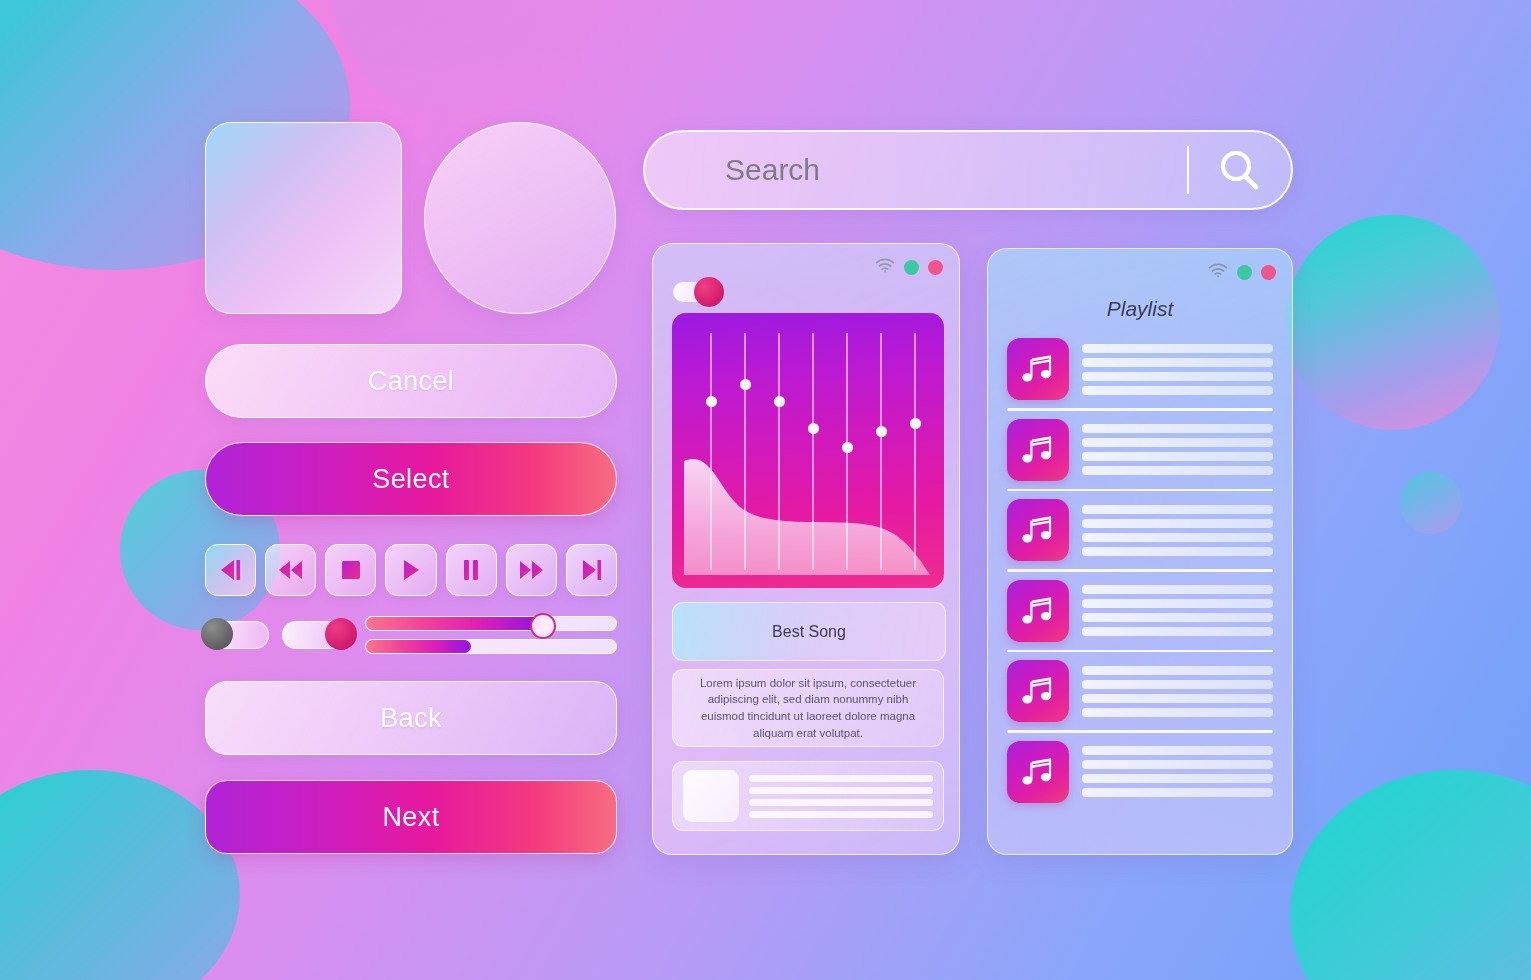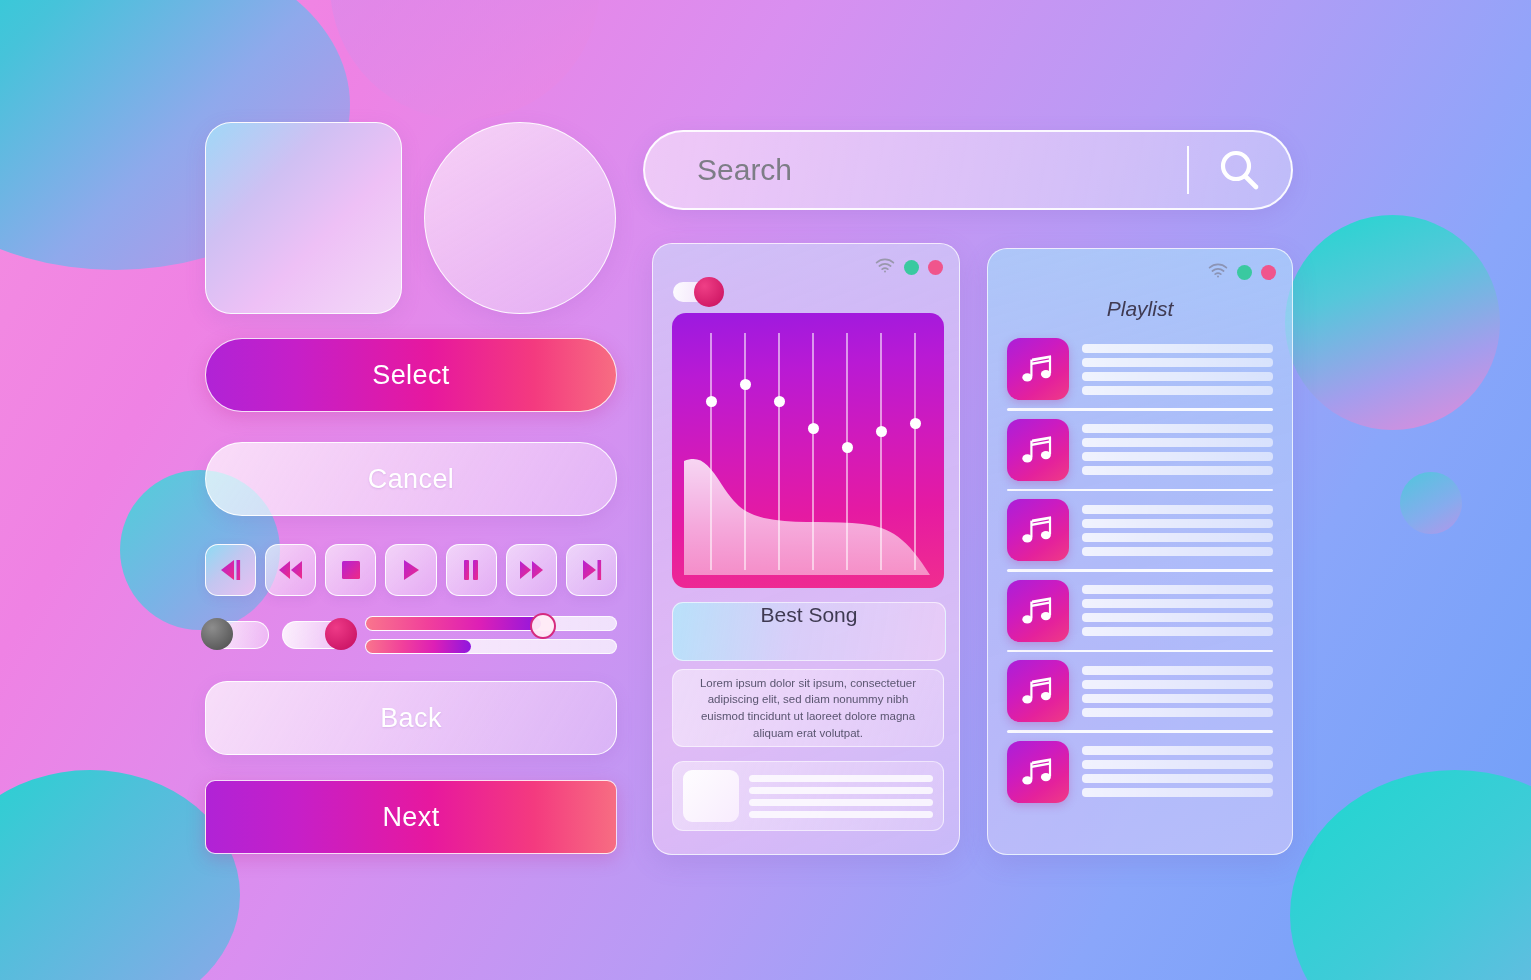--- a/index.html
+++ b/index.html
@@ -42,21 +42,21 @@
   .btn-cancel{height:74px;border-radius:40px;margin-top:30px;
        background:linear-gradient(120deg,rgba(255,255,255,.72),rgba(248,222,252,.45));
        border:1.5px solid rgba(255,255,255,.92);box-shadow:0 5px 16px rgba(150,90,190,.16);
        text-shadow:0 1px 2px rgba(170,120,200,.3);}
   .btn-select{height:74px;border-radius:40px;margin-top:24px;
        border:1.5px solid rgba(255,255,255,.85);box-shadow:0 5px 18px rgba(190,40,140,.25);}
   .btn-back{height:74px;border-radius:22px;margin-top:27px;
        background:linear-gradient(120deg,rgba(255,255,255,.72),rgba(247,221,252,.42));
        border:1.5px solid rgba(255,255,255,.92);box-shadow:0 5px 16px rgba(150,90,190,.16);
        text-shadow:0 1px 2px rgba(170,120,200,.3);}
-  .btn-next{height:74px;border-radius:10px;margin-top:25px;
+  .btn-next{height:74px;border-radius:22px;margin-top:25px;
        border:1.5px solid rgba(255,255,255,.85);box-shadow:0 5px 18px rgba(190,40,140,.25);}
 
   
   .media-row{display:flex;gap:9px;margin-top:28px;}
   .mbtn{width:50px;height:50px;border-radius:13px;display:flex;align-items:center;justify-content:center;
         background:linear-gradient(135deg,rgba(255,255,255,.62),rgba(246,214,250,.40));
         border:1.5px solid rgba(255,255,255,.92);box-shadow:0 3px 10px rgba(150,90,190,.16);}
   .mbtn.first{background:linear-gradient(135deg,#8ddbf3 0%,#c3c6f0 45%,#e9bff2 100%);}
   .mbtn svg{display:block;}
 
@@ -76,21 +76,21 @@
   .sl .fill{position:absolute;left:0;top:0;bottom:0;border-radius:8px;
       background:linear-gradient(90deg,#f9758c 0%,#f1409b 35%,#dd1fb6 65%,#8f17df 100%);}
   .sl .knob{position:absolute;top:50%;width:22px;height:22px;margin-top:-11px;margin-left:-11px;
       border-radius:50%;background:rgba(255,235,245,.95);border:2px solid #d62a7e;}
 
   
   .search{position:absolute;left:643px;top:130px;width:650px;height:80px;border-radius:40px;
       display:flex;align-items:center;box-sizing:border-box;padding:0 18px 0 52px;
       background:linear-gradient(100deg,rgba(255,255,255,.52),rgba(255,255,255,.30));
       border:2px solid rgba(255,255,255,.9);box-shadow:0 5px 20px rgba(120,90,190,.16);}
-  .search-text{flex:1;font-size:30px;color:#7d7d86;}
+  .search-text{flex:1;font-size:30px;color:#7d7d86;margin-left:28px;}
   .search-div{width:2px;height:48px;background:rgba(255,255,255,.95);margin-right:26px;}
   .search-ico{width:48px;height:48px;margin-right:10px;}
 
   
   .card{position:absolute;border-radius:20px;box-sizing:border-box;
      border:1.5px solid rgba(255,255,255,.72);box-shadow:0 8px 26px rgba(120,80,180,.16);}
   .player{left:652px;top:243px;width:308px;height:612px;
      background:linear-gradient(160deg,rgba(205,220,250,.62) 0%,rgba(228,205,248,.55) 35%,rgba(246,212,247,.58) 70%,rgba(236,206,250,.55) 100%);}
   .playlist{left:987px;top:248px;width:306px;height:607px;
      background:linear-gradient(165deg,rgba(168,216,250,.72) 0%,rgba(178,206,250,.62) 35%,rgba(198,200,250,.6) 70%,rgba(214,205,250,.6) 100%);}
@@ -107,21 +107,21 @@
   
   .eq{position:absolute;left:19px;top:69px;width:272px;height:275px;border-radius:14px;
      background:linear-gradient(175deg,#9b1ae0 0%,#b91ad4 22%,#d31ab9 50%,#e51aa2 72%,#f02d8f 100%);
      overflow:hidden;}
   .eq-tracks{position:absolute;inset:0;}
   .eq-col{position:absolute;top:20px;bottom:18px;width:2px;background:rgba(255,255,255,.55);}
   .eq-dot{position:absolute;width:11px;height:11px;border-radius:50%;background:#fff;margin-left:-4.5px;}
   .eq-wave{position:absolute;left:0;right:0;bottom:0;height:100%;}
 
   .songcard{position:absolute;left:19px;top:358px;width:272px;height:57px;border-radius:11px;
-     display:flex;justify-content:center;font-size:21px;color:#3f3a52;
+     display:flex;align-items:center;justify-content:center;font-size:16px;color:#3f3a52;
      background:linear-gradient(100deg,rgba(178,232,250,.85) 0%,rgba(216,214,250,.7) 45%,rgba(240,210,248,.65) 100%);
      border:1px solid rgba(255,255,255,.6);}
   .desccard{position:absolute;left:19px;top:425px;width:272px;height:78px;border-radius:11px;
      display:flex;align-items:center;justify-content:center;padding:0 14px;box-sizing:border-box;
      text-align:center;font-size:11.5px;line-height:1.45;color:#5a5570;
      background:linear-gradient(110deg,rgba(255,255,255,.48),rgba(248,226,252,.35));
      border:1px solid rgba(255,255,255,.55);}
   .infocard{position:absolute;left:19px;top:517px;width:272px;height:70px;border-radius:11px;
      display:flex;align-items:center;gap:10px;padding:10px;box-sizing:border-box;
      background:linear-gradient(110deg,rgba(255,255,255,.45),rgba(248,226,252,.32));
@@ -155,26 +155,26 @@
   <div class="blob b6"></div>
 </div>
 
 <div class="left">
 
   <div class="shape-row">
     <div class="sq"></div>
     <div class="circ"></div>
   </div>
 
+  <div class="btn btn-cancel">
+    <span>Cancel</span>
+  </div>
+
   <div class="btn btn-select grad-pink">
     <span>Select</span>
-  </div>
-
-  <div class="btn btn-cancel">
-    <span>Cancel</span>
   </div>
 
   <div class="media-row">
     <div class="mbtn first">
       <span>
         <svg width="26" height="24" viewBox="0 0 26 24">
             <defs>
               <linearGradient id="gp" x1="0" y1="0" x2="1" y2="1">
                 <stop offset="0" stop-color="#b521d4"></stop>
                 <stop offset="1" stop-color="#ef2a86"></stop>

